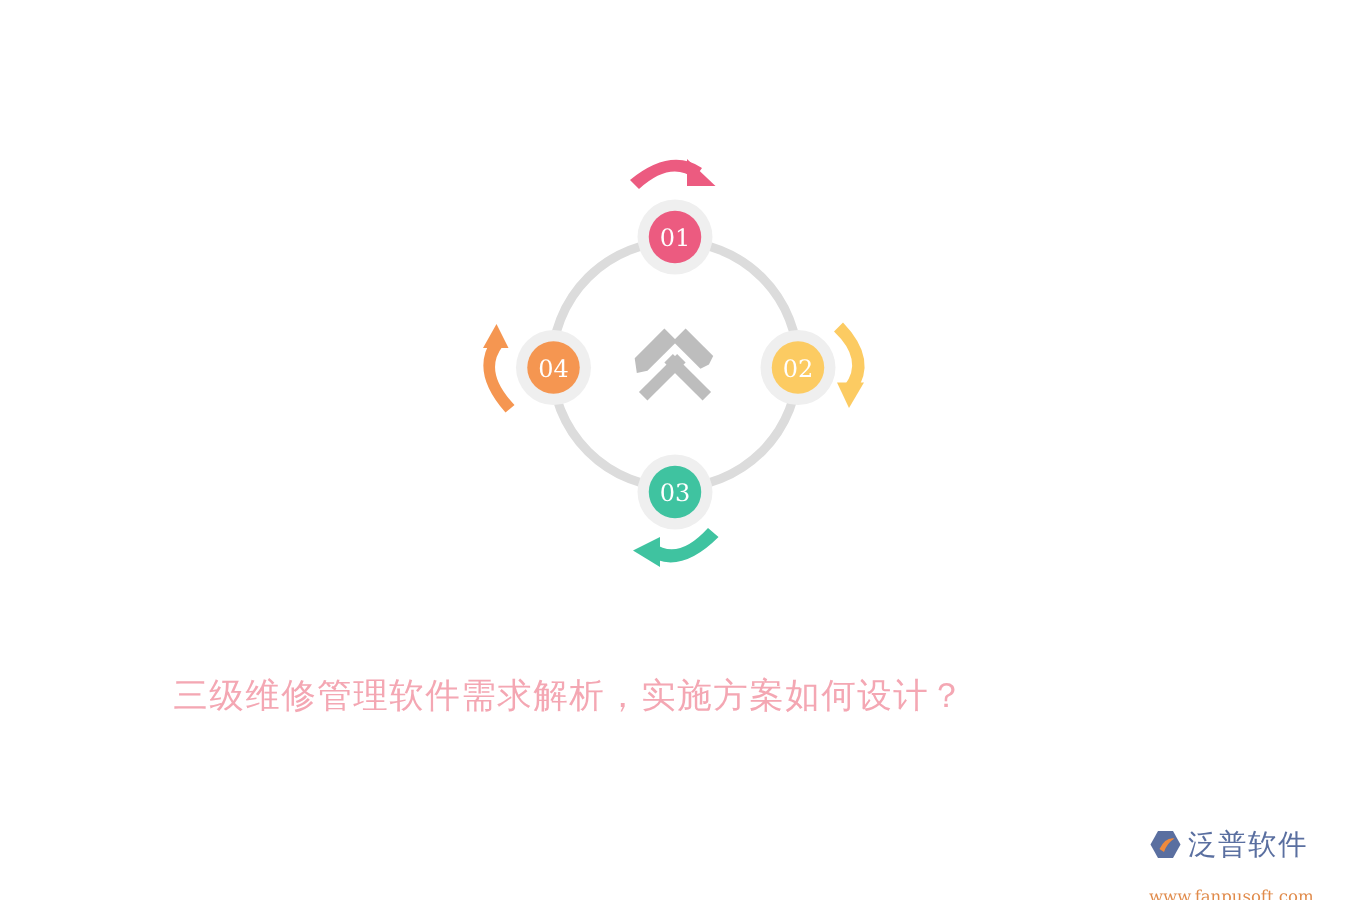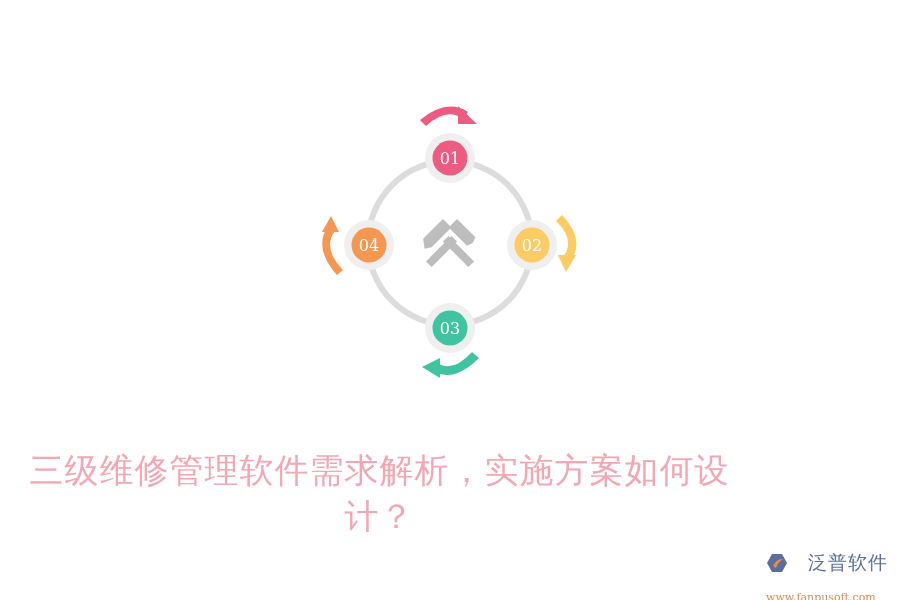--- a/index.html
+++ b/index.html
@@ -1,24 +1,24 @@
 <!DOCTYPE html>
 <html><head>
 <meta charset="utf-8">
 <style>
   html, body { margin: 0; padding: 0; background: #ffffff; }
   body { width: 900px; height: 600px; position: relative; overflow: hidden; font-family: "DejaVu Sans", sans-serif; }
   #diagram { position: absolute; left: 0; top: 0; width: 900px; height: 600px; }
   .node-label { font-family: "DejaVu Serif", serif; font-size: 16px; fill: #ffffff; }
   #title {
     position: absolute; left: 0; top: 448px; width: 759px; text-align: center;
-    font-family: "DejaVu Serif", serif; font-size: 34px; color: #f4a7b3; letter-spacing: 1px;
+    font-family: "DejaVu Serif", serif; font-size: 23px; color: #f4a7b3; letter-spacing: 1px;
   }
   #logo { position: absolute; left: 766px; top: 550px; width: 130px; height: 46px; }
-  #logo .brand-row { display: flex; align-items: center; height: 26px; gap: 16px; }
+  #logo .brand-row { display: flex; align-items: center; height: 26px; }
   #logo .brand-name { font-family: "DejaVu Sans", sans-serif; font-size: 19px; color: #5a6fa0; letter-spacing: 1px; margin-left: 4px; }
   #logo .brand-url { font-family: "DejaVu Serif", serif; font-size: 11px; color: #e08a4a; margin-top: 15px; }
 </style>
 </head>
 <body>
 
 <svg id="diagram" viewBox="0 0 900 600" xmlns="http://www.w3.org/2000/svg">
 
   <circle cx="450" cy="243" r="82" fill="none" stroke="#dcdcdc" stroke-width="6"></circle>
 

